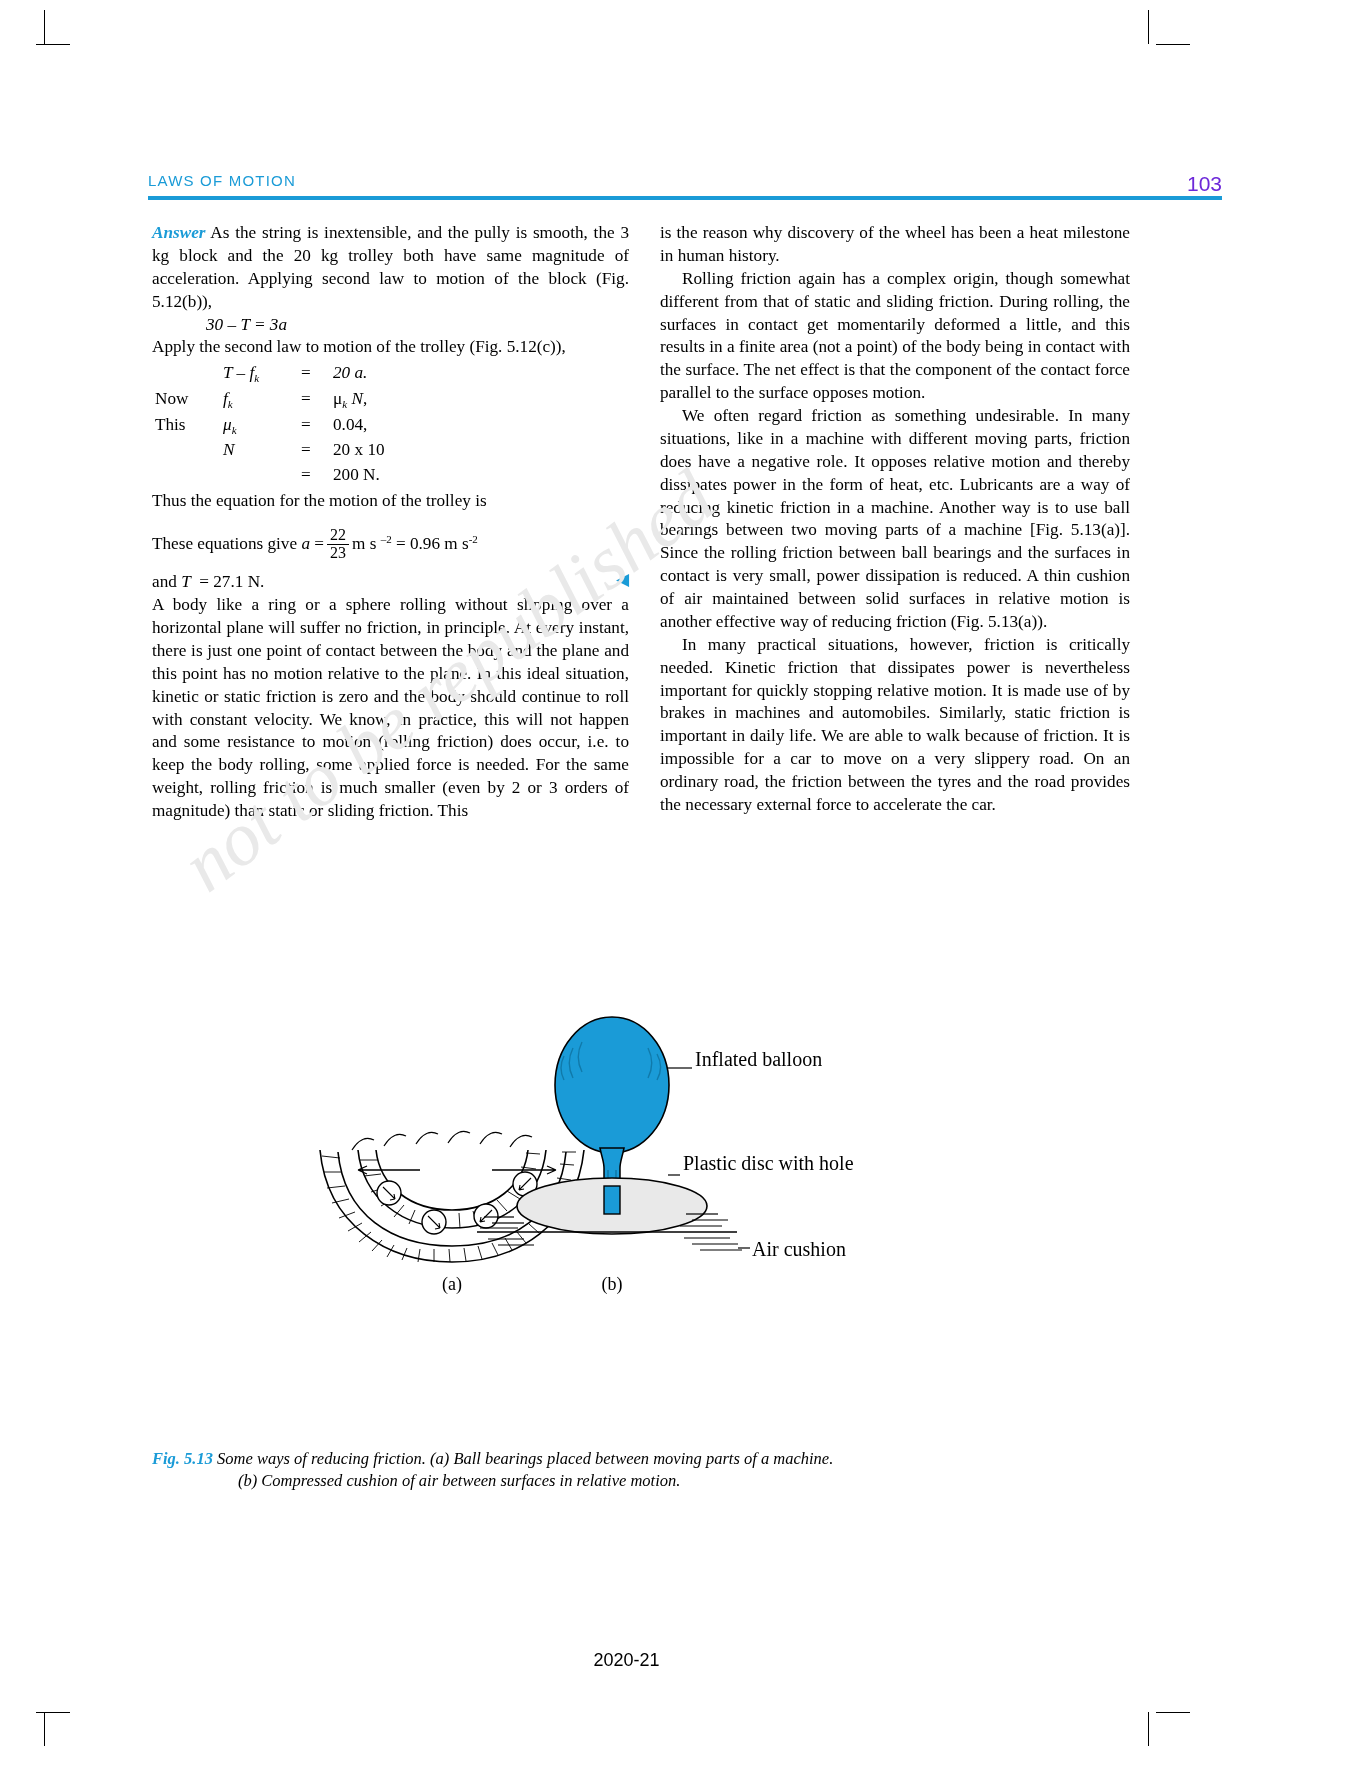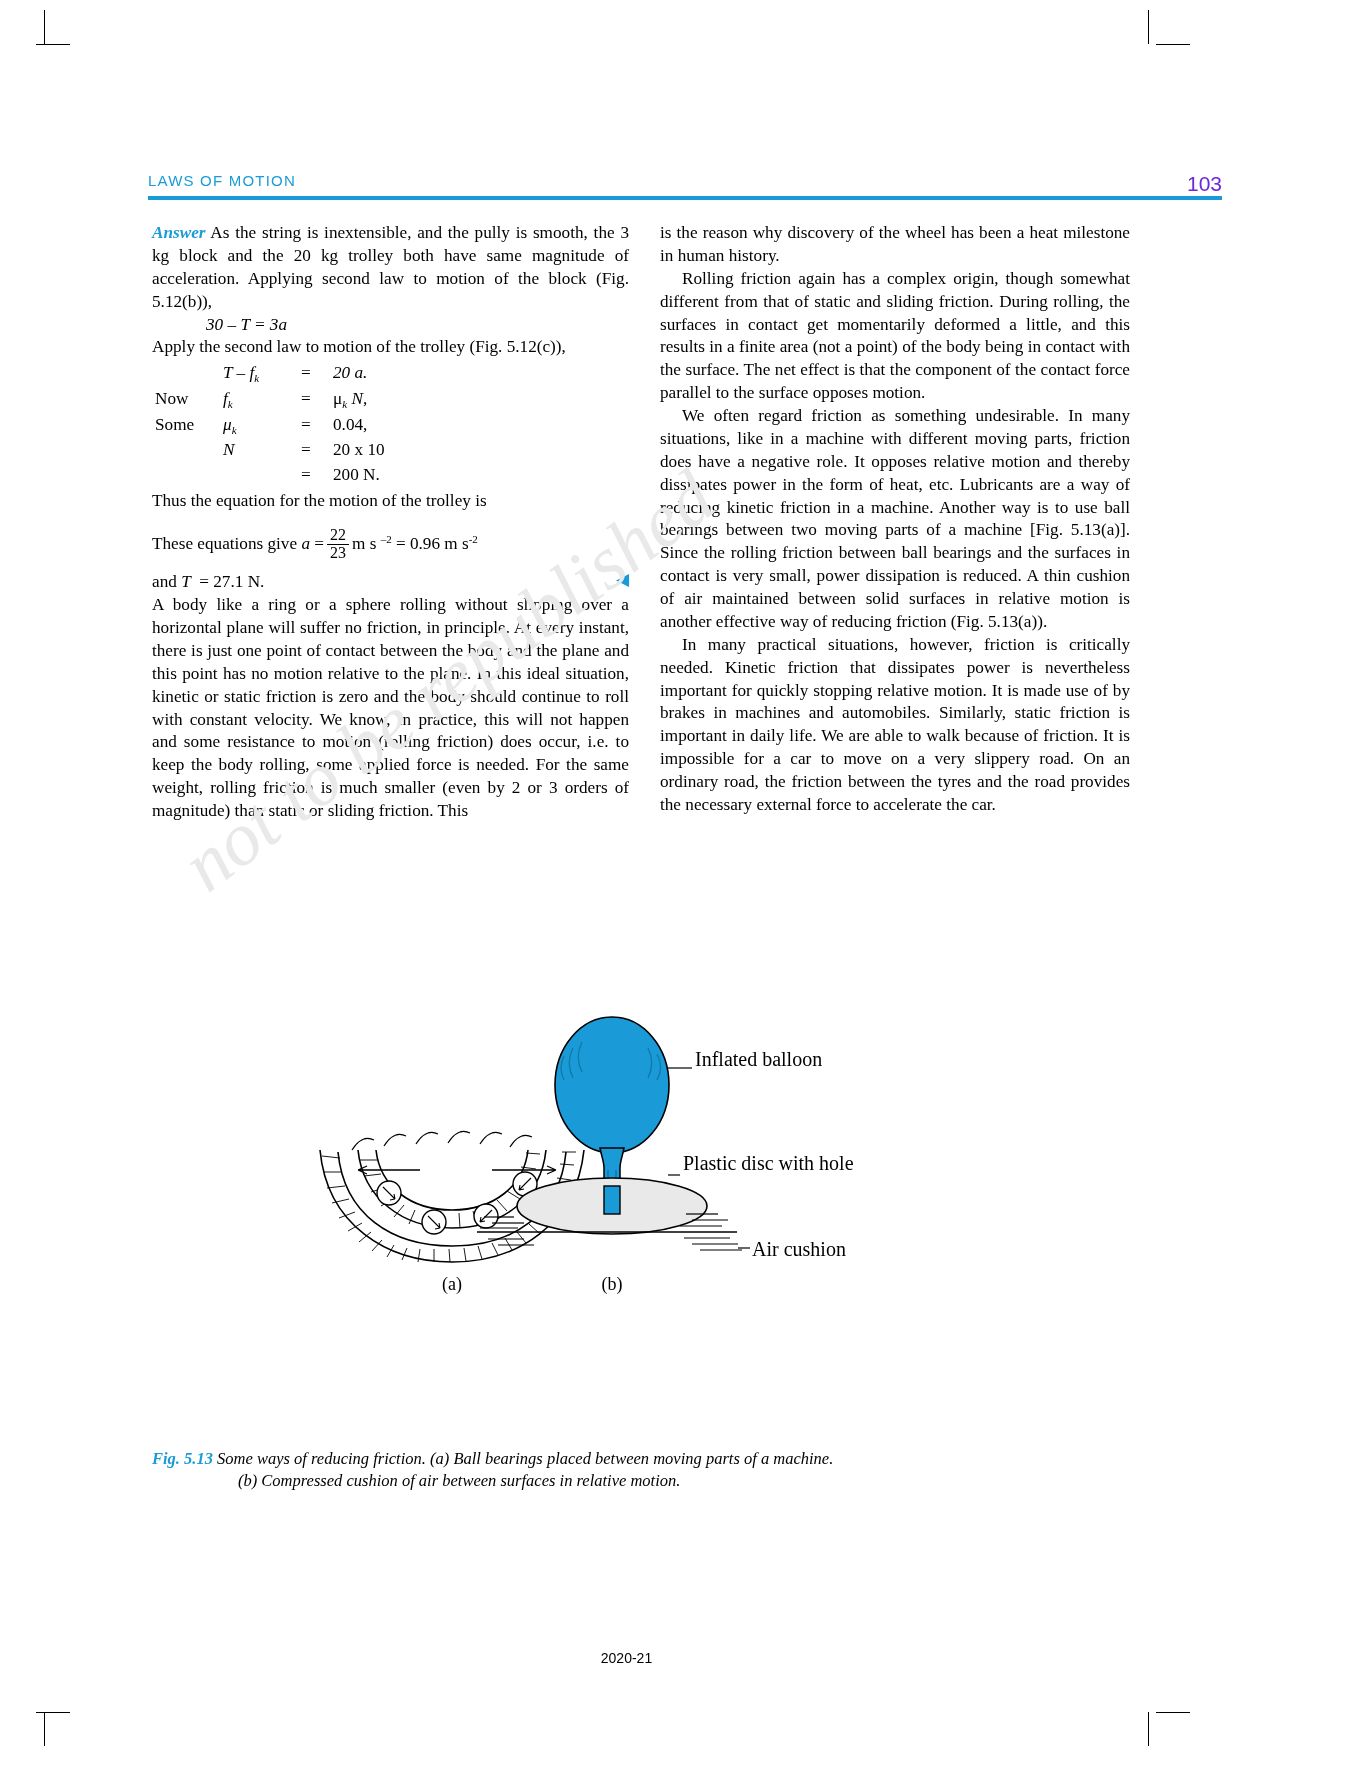--- a/index.html
+++ b/index.html
@@ -165,21 +165,21 @@
     font-style: italic;
   }
   .caption .cap-l2 { display: block; padding-left: 86px; }
 
   .footer {
     position: absolute;
     left: 0;
     top: 1650px;
     width: 1253px;
     text-align: center;
-    font-size: 14px;
+    font-size: 18px;
     font-family: "Liberation Sans", sans-serif;
   }
 
   
   .watermark {
     position: absolute;
     left: 300px;
     top: 540px;
     width: 760px;
     height: 700px;
@@ -232,21 +232,21 @@
         <td class="rel">=</td>
         <td><span class="itl">20 a.</span></td>
       </tr>
       <tr>
         <td class="lbl">Now</td>
         <td class="sym"><span class="itl">f</span><span class="sub">k</span></td>
         <td class="rel">=</td>
         <td>μ<span class="sub">k</span> <span class="itl">N</span>,</td>
       </tr>
       <tr>
-        <td class="lbl">Some</td>
+        <td class="lbl">This</td>
         <td class="sym"><span class="itl">μ</span><span class="sub">k</span></td>
         <td class="rel">=</td>
         <td>0.04,</td>
       </tr>
       <tr>
         <td class="lbl"></td>
         <td class="sym"><span class="itl">N</span></td>
         <td class="rel">=</td>
         <td>20 x 10</td>
       </tr>

